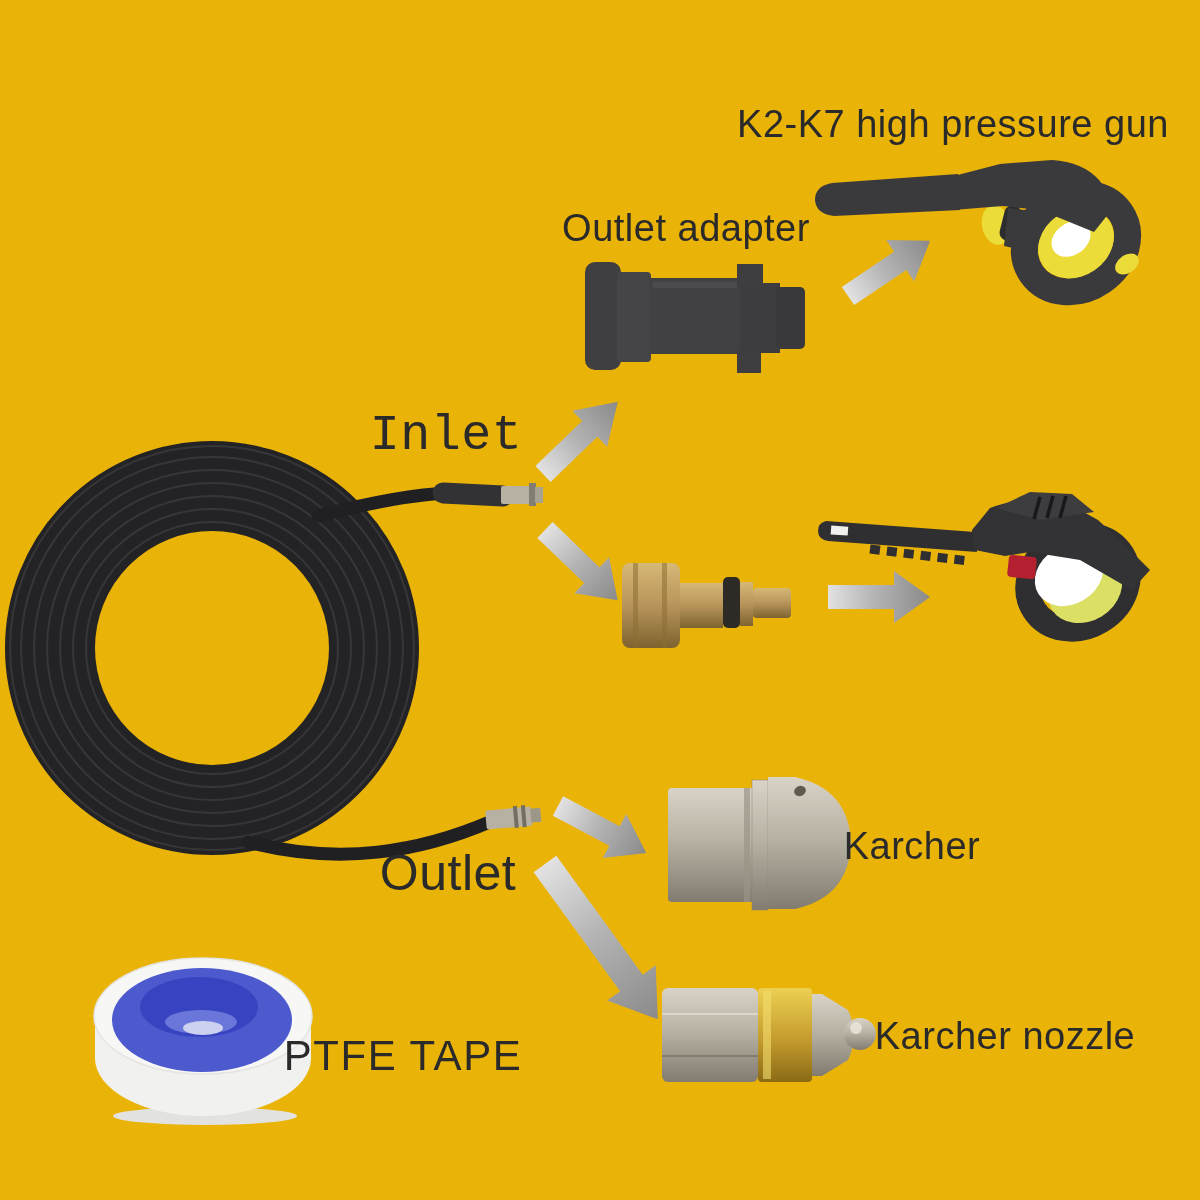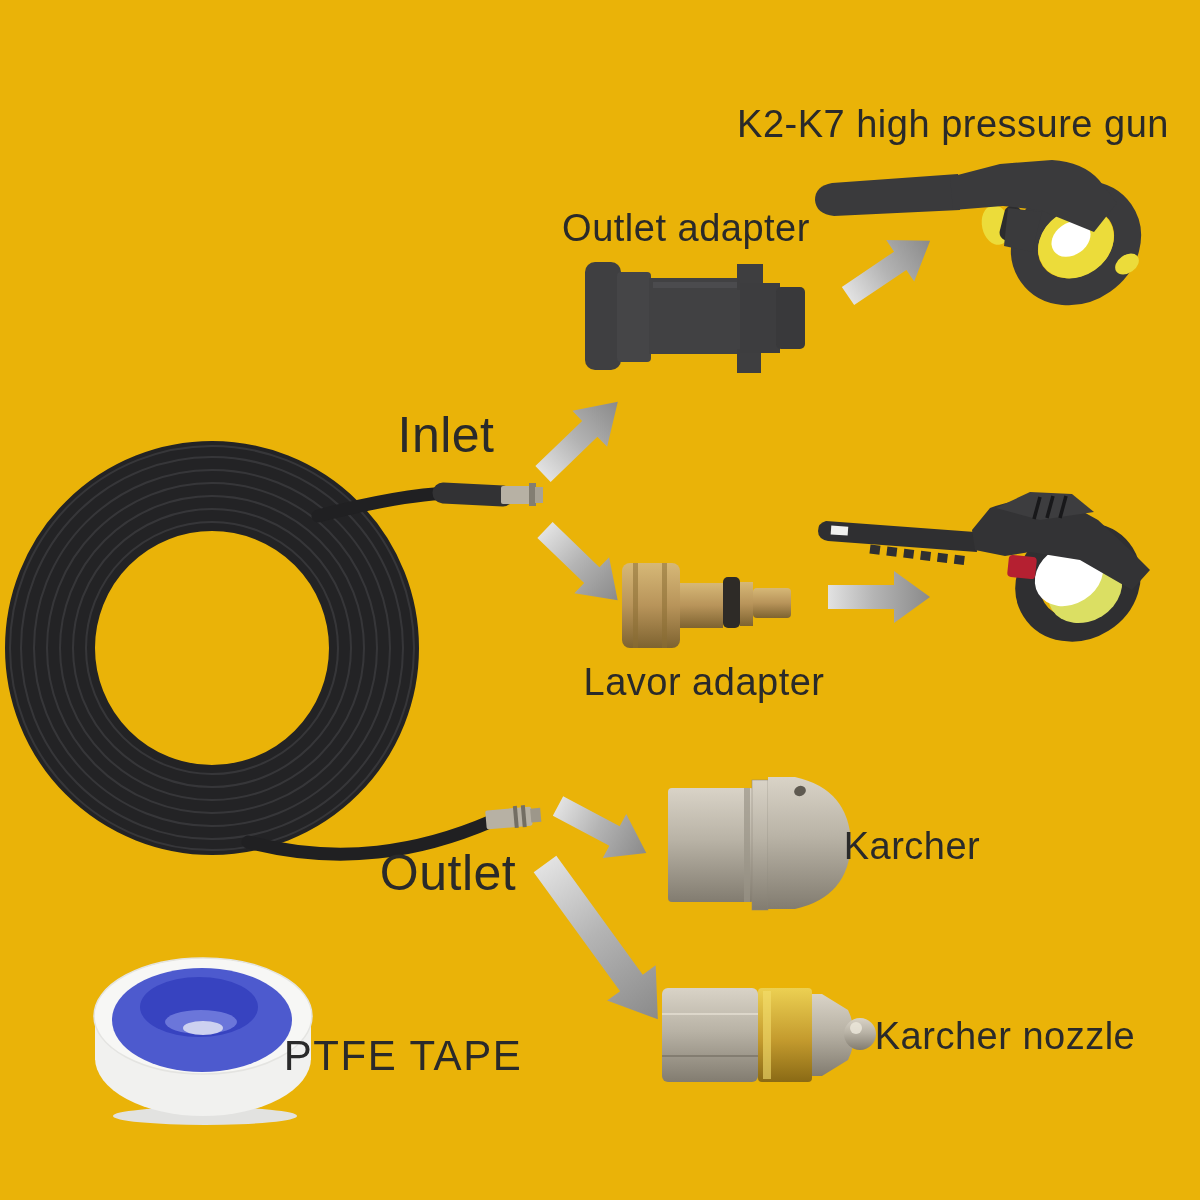--- a/index.html
+++ b/index.html
@@ -9,21 +9,21 @@
   }
   .stage svg{position:absolute;left:0;top:0;}
   .label{
     position:absolute;transform:translateX(-50%);white-space:nowrap;
     color:#2a2a2a;font-size:38px;line-height:1.1;letter-spacing:0.5px;
   }
   .label-big{font-size:50px;}
   .label-bold{font-size:42px;font-weight:400;letter-spacing:1.5px;}
   .lbl-k2k7{left:953px;top:104px;}
   .lbl-karcher{left:686px;top:208px;}
-  .lbl-inlet{left:446px;top:408px;}
+  .lbl-inlet{left:446px;top:408px;font-family:Liberation Mono, monospace;}
   .lbl-lavorgun{left:960px;top:450px;}
   .lbl-lavoradapter{left:704px;top:662px;}
   .lbl-outlet{left:448px;top:846px;}
   .lbl-nozzle{left:912px;top:826px;}
   .lbl-rotating{left:1005px;top:1016px;}
   .lbl-ptfe{left:403px;top:1033px;}
 </style>
 </head>
 <body>
 
@@ -181,19 +181,18 @@
     <ellipse cx="202" cy="1020" rx="90" ry="52" fill="#4d5ace"></ellipse>
     <ellipse cx="199" cy="1007" rx="59" ry="30" fill="#3743c0"></ellipse>
     <ellipse cx="201" cy="1022" rx="36" ry="12" fill="#6b76da"></ellipse>
     <ellipse cx="203" cy="1028" rx="20" ry="7" fill="#d8dbf2" opacity="0.9"></ellipse>
   </g>
 </svg>
 
   <div class="label lbl-k2k7">K2-K7 high pressure gun</div>
   <div class="label lbl-karcher">Outlet adapter</div>
   <div class="label label-big lbl-inlet">Inlet</div>
-  <div class="label lbl-lavoradapter">Lavor adapter</div>
   <div class="label label-big lbl-outlet">Outlet</div>
   <div class="label lbl-nozzle">Karcher</div>
   <div class="label lbl-rotating">Karcher nozzle</div>
   <div class="label label-bold lbl-ptfe">PTFE TAPE</div>
 
 </div>
 
 </body></html>

